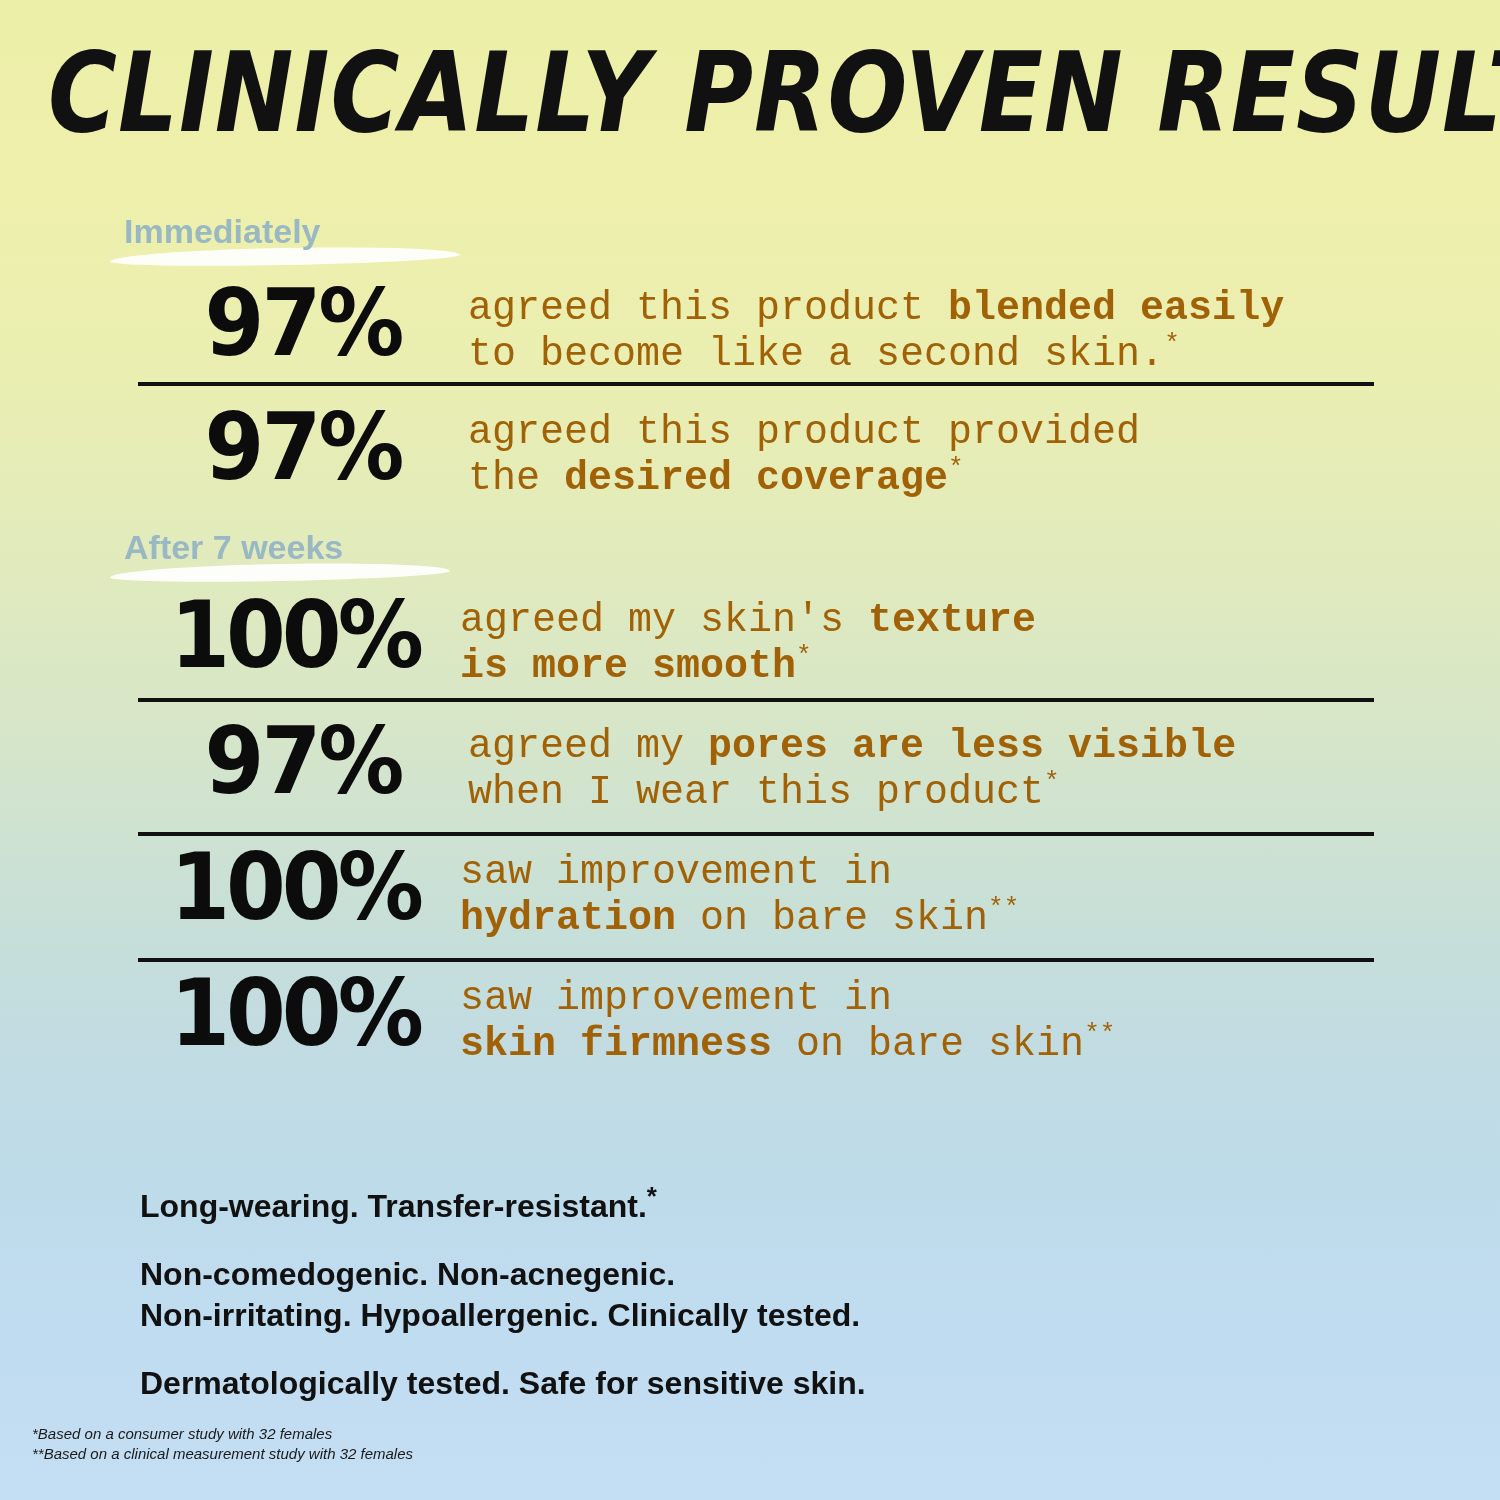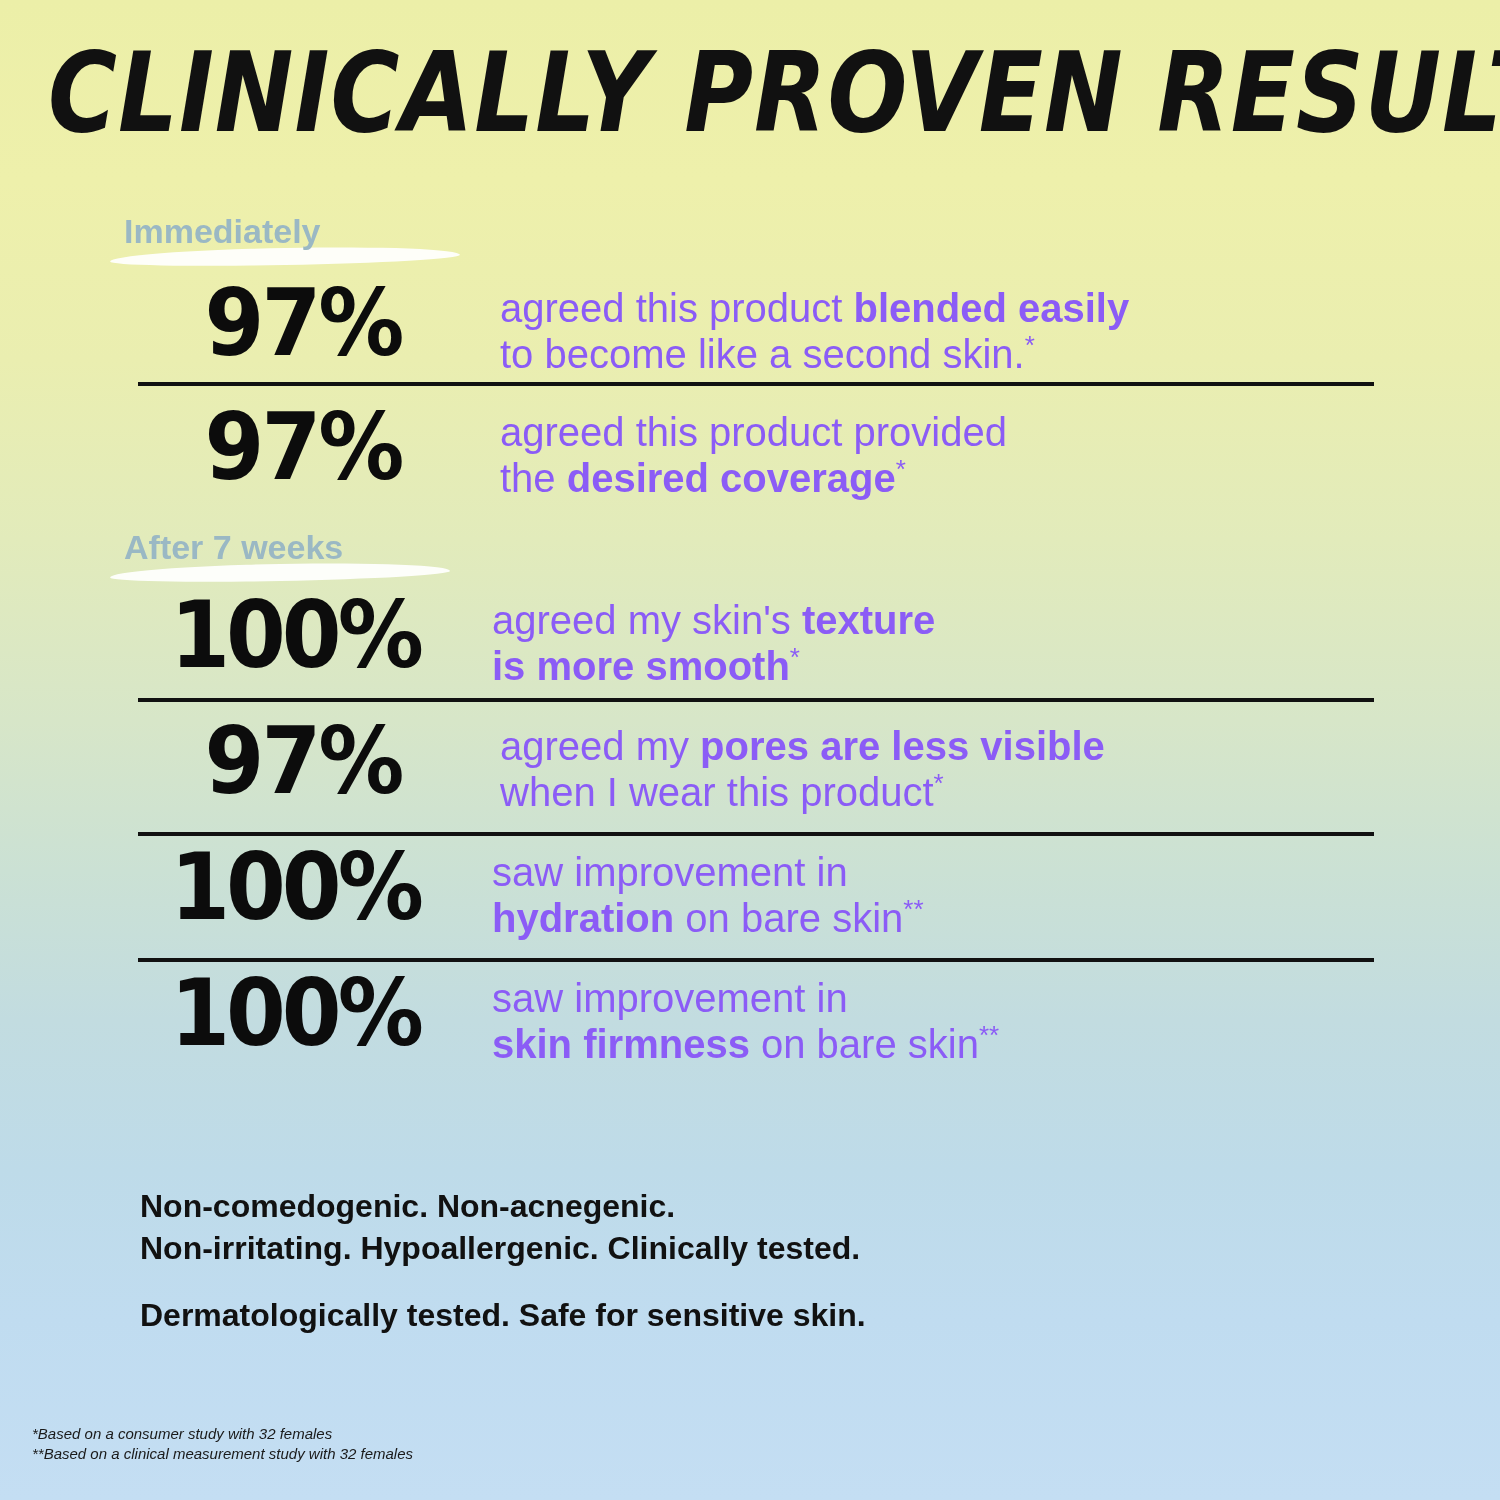--- a/index.html
+++ b/index.html
@@ -73,42 +73,42 @@
 
   
   .stats { position: absolute; left: 0; top: 0; width: 1500px; }
 
   .stat-row {
     position: absolute;
     left: 138px;
     width: 1236px;
     display: flex;
     align-items: flex-start;
-    gap: 32px;
   }
   .stat-row .pct {
     font-family: "DejaVu Sans", sans-serif;
     font-weight: bold;
     font-size: 86px;
     line-height: 0.92;
     color: #0c0c0c;
     letter-spacing: -3px;
     width: 330px;
     flex: 0 0 330px;
     text-align: center;
     transform: scaleY(1.08);
     transform-origin: center top;
   }
   .stat-row.wide .pct { letter-spacing: -4px; }
   .stat-row .txt {
     font-size: 40px;
     line-height: 1.14;
-    color: #8b5cf6;
+    color: #a16207;
     padding-top: 6px;
     flex: 1 1 auto;
+    font-family: Liberation Mono, monospace;
   }
   .stat-row .txt b { font-weight: bold; }
   .sup { font-size: 26px; vertical-align: super; line-height: 0; }
 
   .divider {
     position: absolute;
     height: 4px;
     background: #111111;
   }
 
@@ -199,20 +199,23 @@
       <div class="txt">
         <span>saw improvement in</span><br>
         <b>skin firmness</b><span> on bare skin</span><span class="sup">**</span>
       </div>
     </div>
 
   </div>
 
   <div class="claims">
     <div class="claim">
+      <span>Long-wearing. Transfer-resistant.</span><span class="sup">*</span>
+    </div>
+    <div class="claim">
       <span>Non-comedogenic. Non-acnegenic.</span><br>
       <span>Non-irritating. Hypoallergenic. Clinically tested.</span>
     </div>
     <div class="claim">
       <span>Dermatologically tested. Safe for sensitive skin.</span>
     </div>
   </div>
 
   <div class="footnotes">
     <div class="footnote">*Based on a consumer study with 32 females</div>

